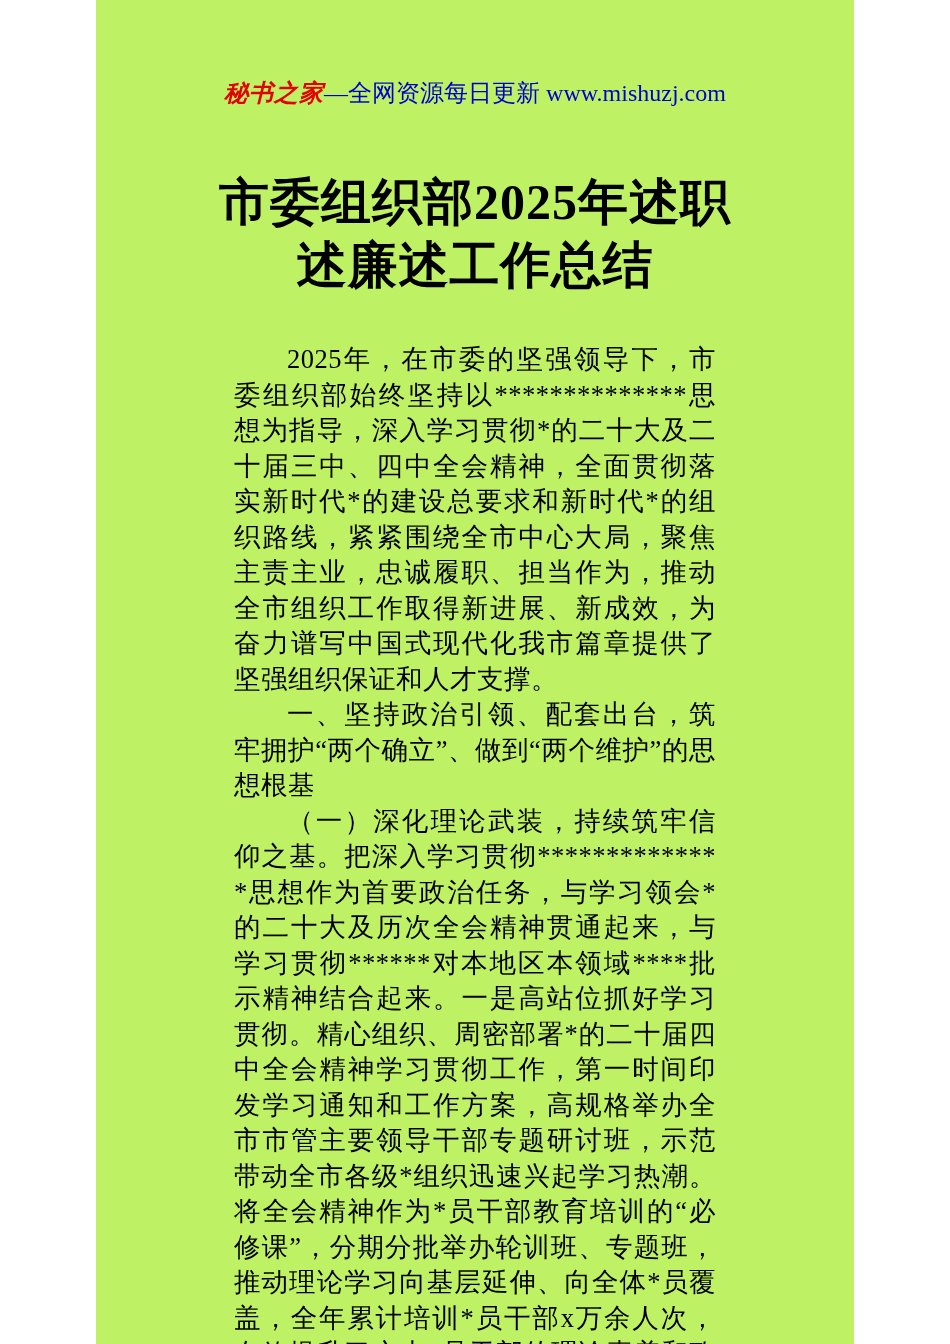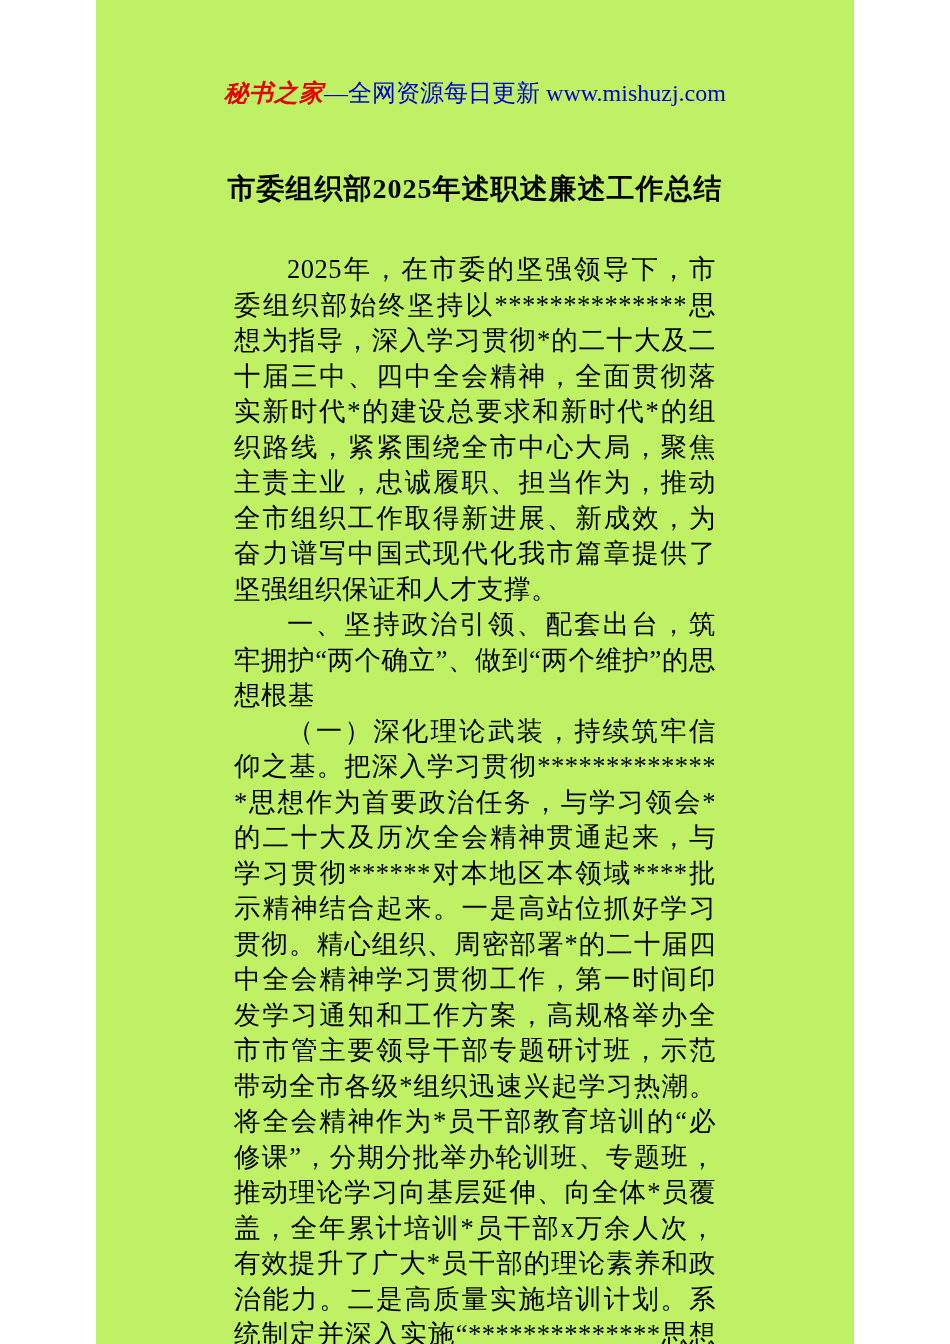--- a/index.html
+++ b/index.html
@@ -34,21 +34,21 @@
     color: var(--tagline-color, #0000cc);
   }
   .site-header .site-url {
     color: var(--tagline-color, #0000cc);
     text-decoration: none;
     cursor: pointer;
   }
   .doc-title {
     margin: 62px 100px 0 100px;
     text-align: center;
-    font-size: 28px;
+    font-size: 50px;
     font-weight: 700;
     letter-spacing: 1px;
     line-height: 1.25;
   }
   .doc-body {
     margin: 46px 138px 16px 138px;
     font-size: 26.5px;
     line-height: 35.5px;
     text-align: justify;
     letter-spacing: 0.5px;

